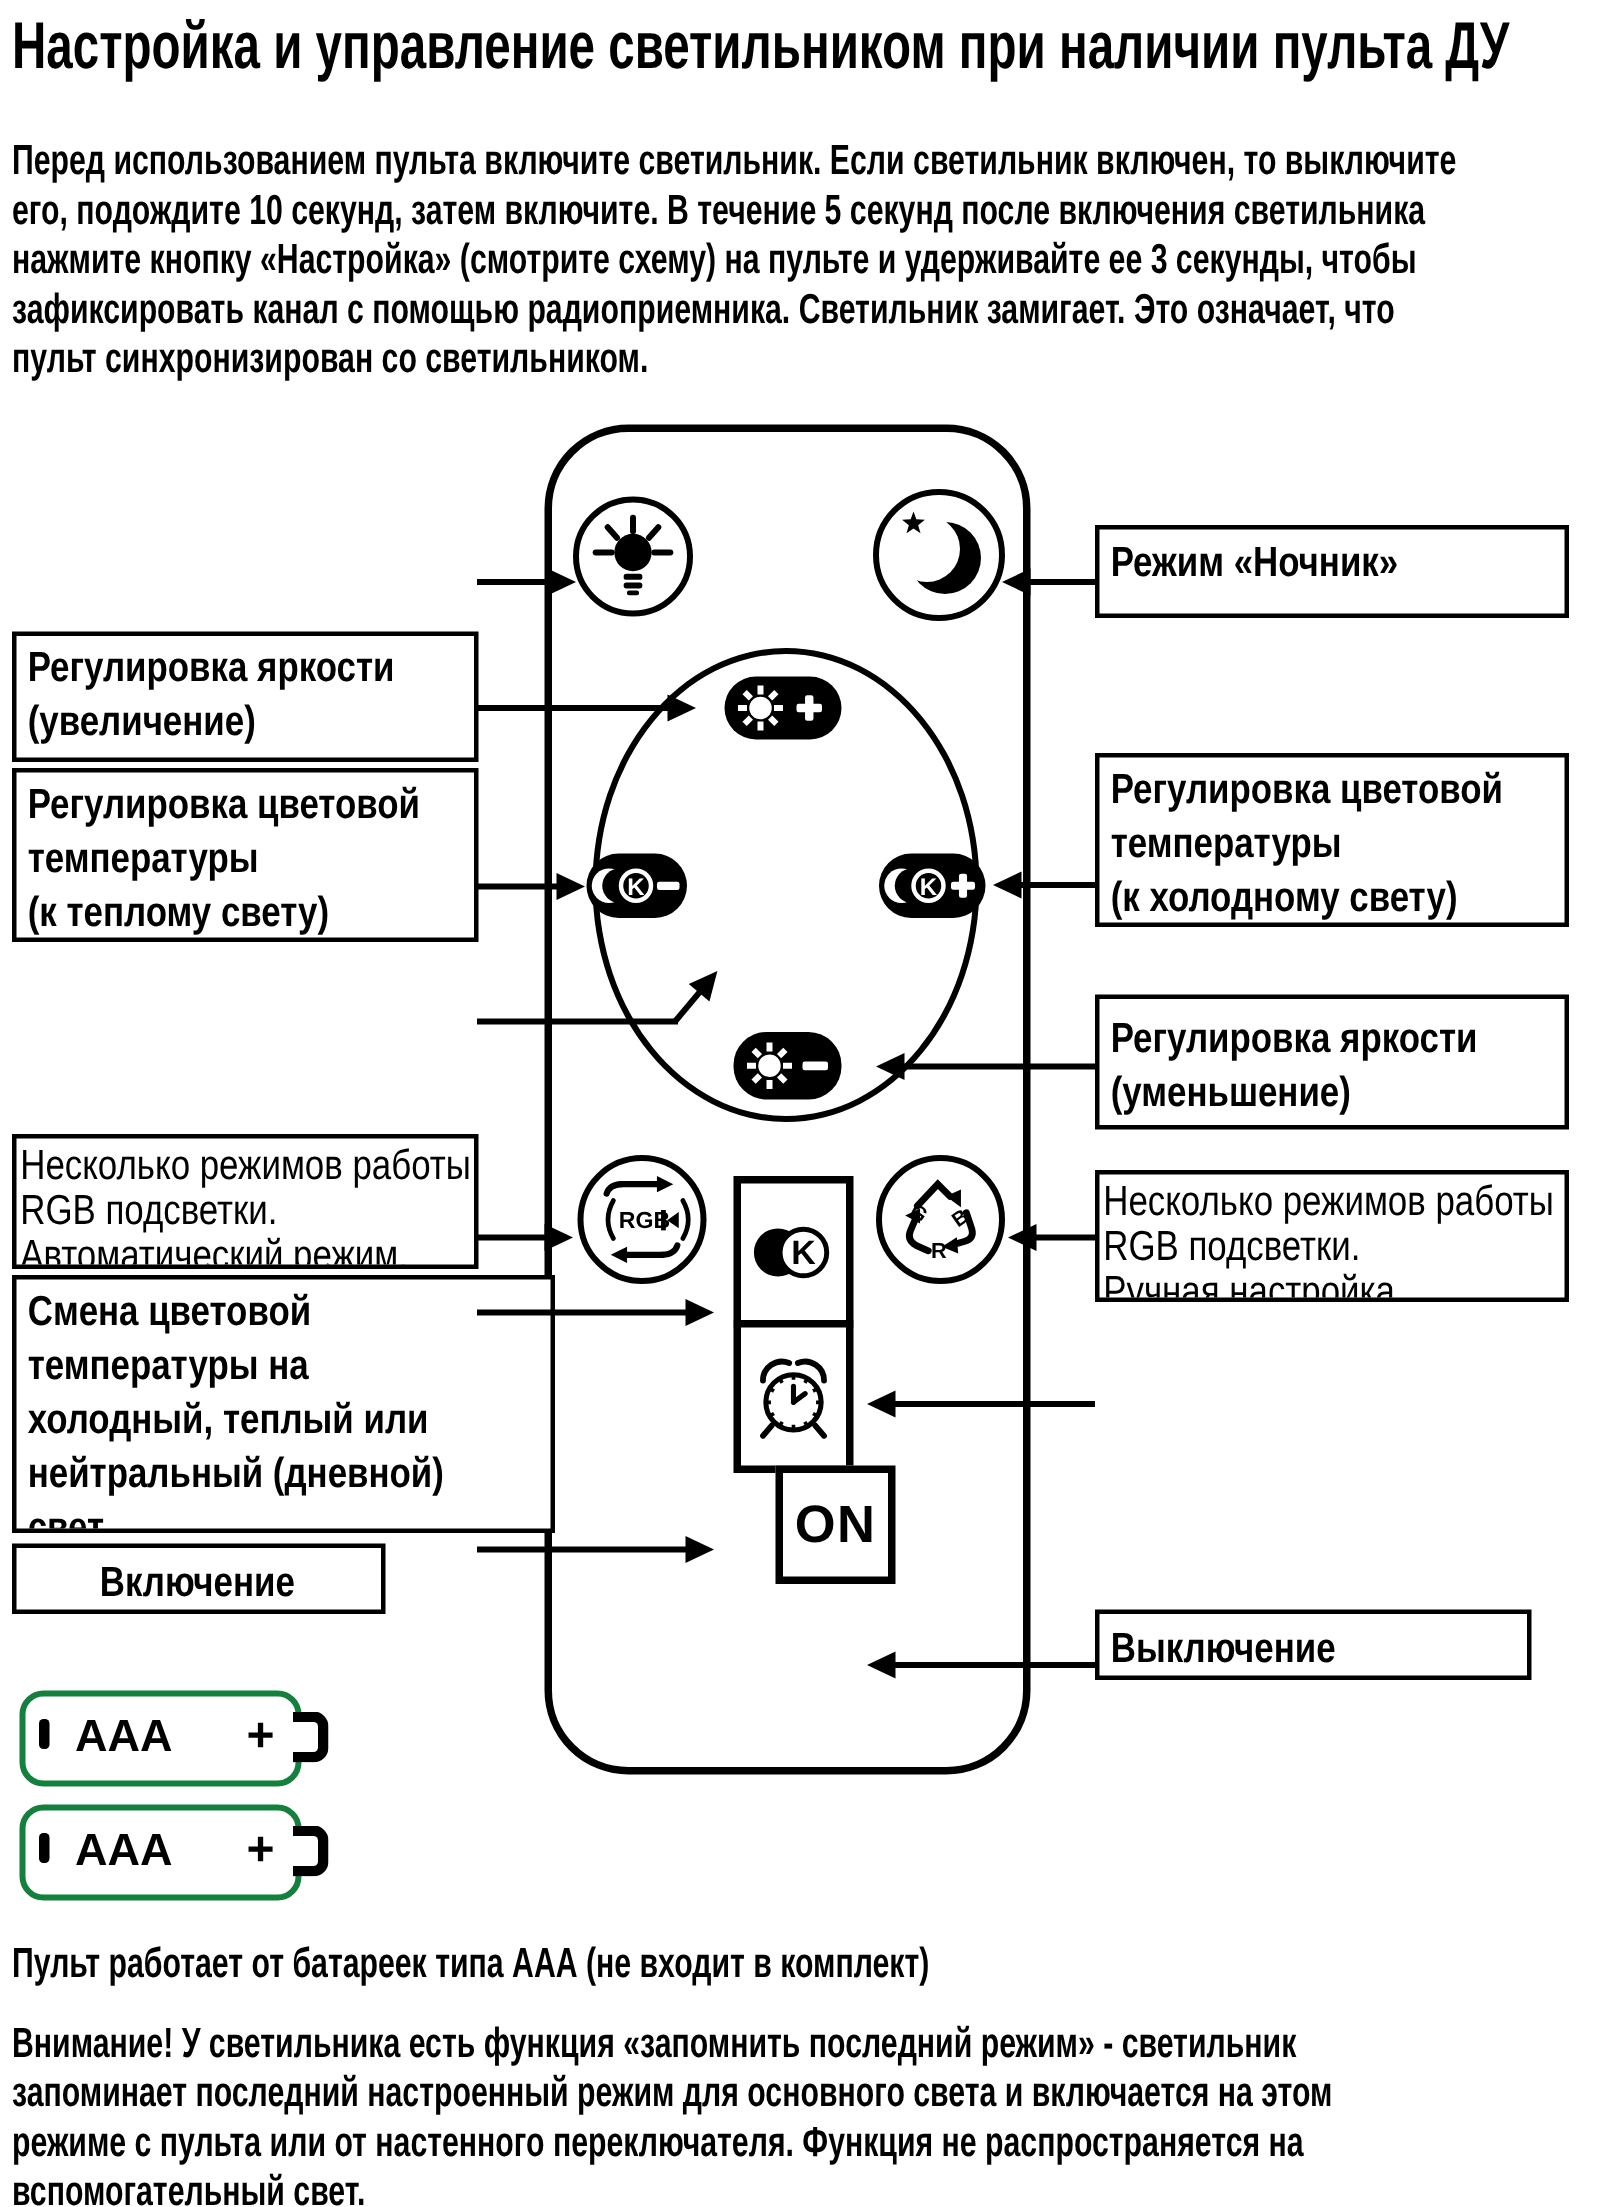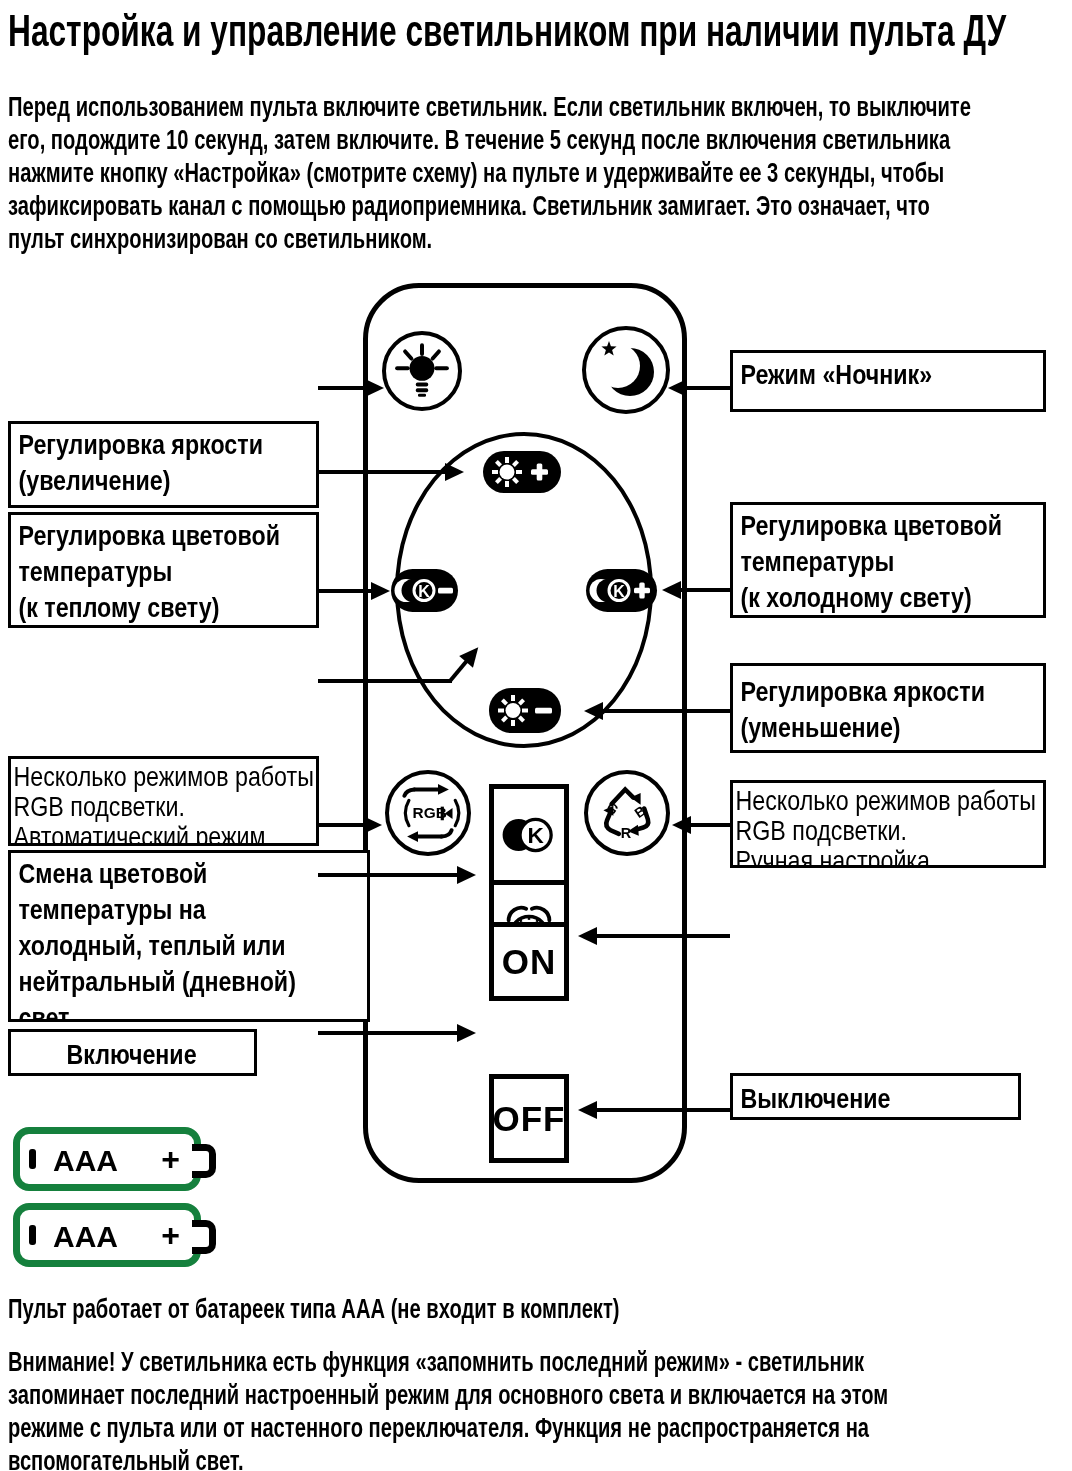--- a/index.html
+++ b/index.html
@@ -33,21 +33,21 @@
   .cell { border:5px solid #000; background:#fff; width:80px; left:489px;
     display:flex; align-items:center; justify-content:center; }
   .onoff { font-weight:bold; font-size:35px; letter-spacing:1px; }
   
   .arr { position:absolute; height:4px; background:#000; z-index:6; }
   .arr.r::after { content:""; position:absolute; right:-18px; top:-7px;
     border-left:19px solid #000; border-top:9px solid transparent; border-bottom:9px solid transparent; }
   .arr.l::before { content:""; position:absolute; left:-18px; top:-7px;
     border-right:19px solid #000; border-top:9px solid transparent; border-bottom:9px solid transparent; }
   
-  .battery { border:7px solid #15803d; border-radius:16px; background:#fff; width:188px; height:64px; }
+  .battery { border:4px solid #15803d; border-radius:16px; background:#fff; width:188px; height:64px; }
   .bat-nub { position:absolute; right:-22px; top:10px; width:24px; height:34px;
     border:7px solid #000; border-left:none; border-radius:0 10px 10px 0; background:#fff; }
   .bat-minus { position:absolute; left:9px; top:15px; width:7px; height:20px; background:#000; border-radius:3px; }
   .bat-aaa { position:absolute; left:33px; top:10px; font-weight:bold; font-size:30px; }
   .bat-plus { position:absolute; right:14px; top:7px; font-weight:bold; font-size:32px; }
   svg text { font-family:"Liberation Sans", sans-serif; }
 </style>
 </head>
 <body>
 
@@ -209,25 +209,22 @@
           <line x1="33" y1="17.5" x2="33" y2="21.5"></line>
         <line x1="42.8" y1="20.1" x2="40.8" y2="23.6"></line>
           <line x1="49.9" y1="27.3" x2="46.4" y2="29.3"></line>
       </g>
       <g stroke="#000" stroke-width="3.5" stroke-linecap="round">
         <line x1="33" y1="37" x2="33" y2="26"></line>
           <line x1="33" y1="37" x2="41" y2="31"></line>
       </g>
     </svg>
   </div>
-  <div class="abs cell" style="top:922px; height:79px;">
+  <div class="abs cell" style="top:977px; height:79px;margin-left:28px;">
     <span class="onoff">ON</span>
-  </div>
-  <div class="abs cell" style="top:1074px; height:89px;">
-    <span class="onoff">OFF</span>
   </div>
 
   <div class="abs cbox" style="left:8px; top:421px; width:311px; height:87px;">
     <div class="lbl">Регулировка яркости
 (увеличение)</div>
   </div>
   <div class="abs cbox" style="left:8px; top:512px; width:311px; height:116px;">
     <div class="lbl">Регулировка цветовой
 температуры
 (к теплому свету)</div>

